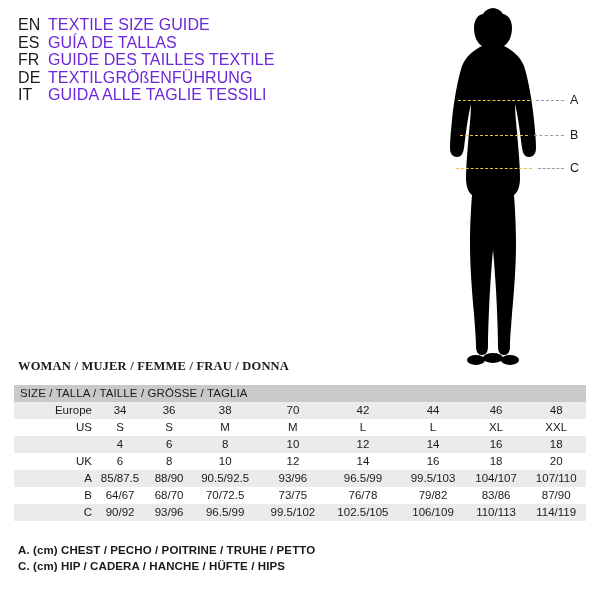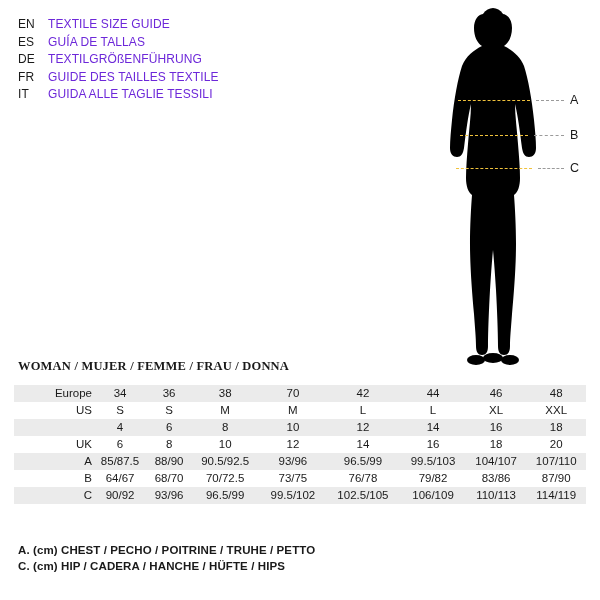--- a/index.html
+++ b/index.html
@@ -25,21 +25,21 @@
   
   .lang-block {
     position: absolute;
     left: 18px;
     top: 16px;
     width: 300px;
   }
   .lang-row {
     display: flex;
     align-items: flex-end;
-    font-size: 12px;
+    font-size: 16px;
     line-height: 17.5px;
     letter-spacing: 0.1px;
   }
   .lang-code {
     width: 30px;
     flex: 0 0 30px;
     color: #1a1a1a;
   }
   .lang-text {
     color: #6d28d9;
@@ -138,26 +138,26 @@
   <div class="lang-block">
     <div class="lang-row">
       <span class="lang-code">EN</span>
       <span class="lang-text">TEXTILE SIZE GUIDE</span>
     </div>
     <div class="lang-row">
       <span class="lang-code">ES</span>
       <span class="lang-text">GUÍA DE TALLAS</span>
     </div>
     <div class="lang-row">
+      <span class="lang-code">FR</span>
+      <span class="lang-text">GUIDE DES TAILLES TEXTILE</span>
+    </div>
+    <div class="lang-row">
       <span class="lang-code">DE</span>
       <span class="lang-text">TEXTILGRÖßENFÜHRUNG</span>
-    </div>
-    <div class="lang-row">
-      <span class="lang-code">FR</span>
-      <span class="lang-text">GUIDE DES TAILLES TEXTILE</span>
     </div>
     <div class="lang-row">
       <span class="lang-code">IT</span>
       <span class="lang-text">GUIDA ALLE TAGLIE TESSILI</span>
     </div>
   </div>
 
   <div class="figure-wrap">
     <svg class="figure-svg" width="180" height="360" viewBox="0 0 180 360" xmlns="http://www.w3.org/2000/svg">
       <path fill="#000000" d="
@@ -216,20 +216,23 @@
 
     <div class="measure-line" style="left:46px; top:160px; width:76px;"></div>
     <div class="measure-line gray" style="left:128px; top:160px; width:26px;"></div>
     <div class="measure-label" style="left:160px; top:153px;">C</div>
   </div>
 
   <div class="woman-title">WOMAN / MUJER / FEMME / FRAU / DONNA</div>
 
   <table class="size-table">
     <tbody>
+      <tr class="header-row">
+        <td colspan="9">SIZE / TALLA / TAILLE / GRÖSSE / TAGLIA</td>
+      </tr>
       <tr class="shaded">
         <td class="rowlabel">Europe</td>
         <td>34</td>
         <td>36</td>
         <td>38</td>
         <td>70</td>
         <td>42</td>
         <td>44</td>
         <td>46</td>
         <td>48</td>

